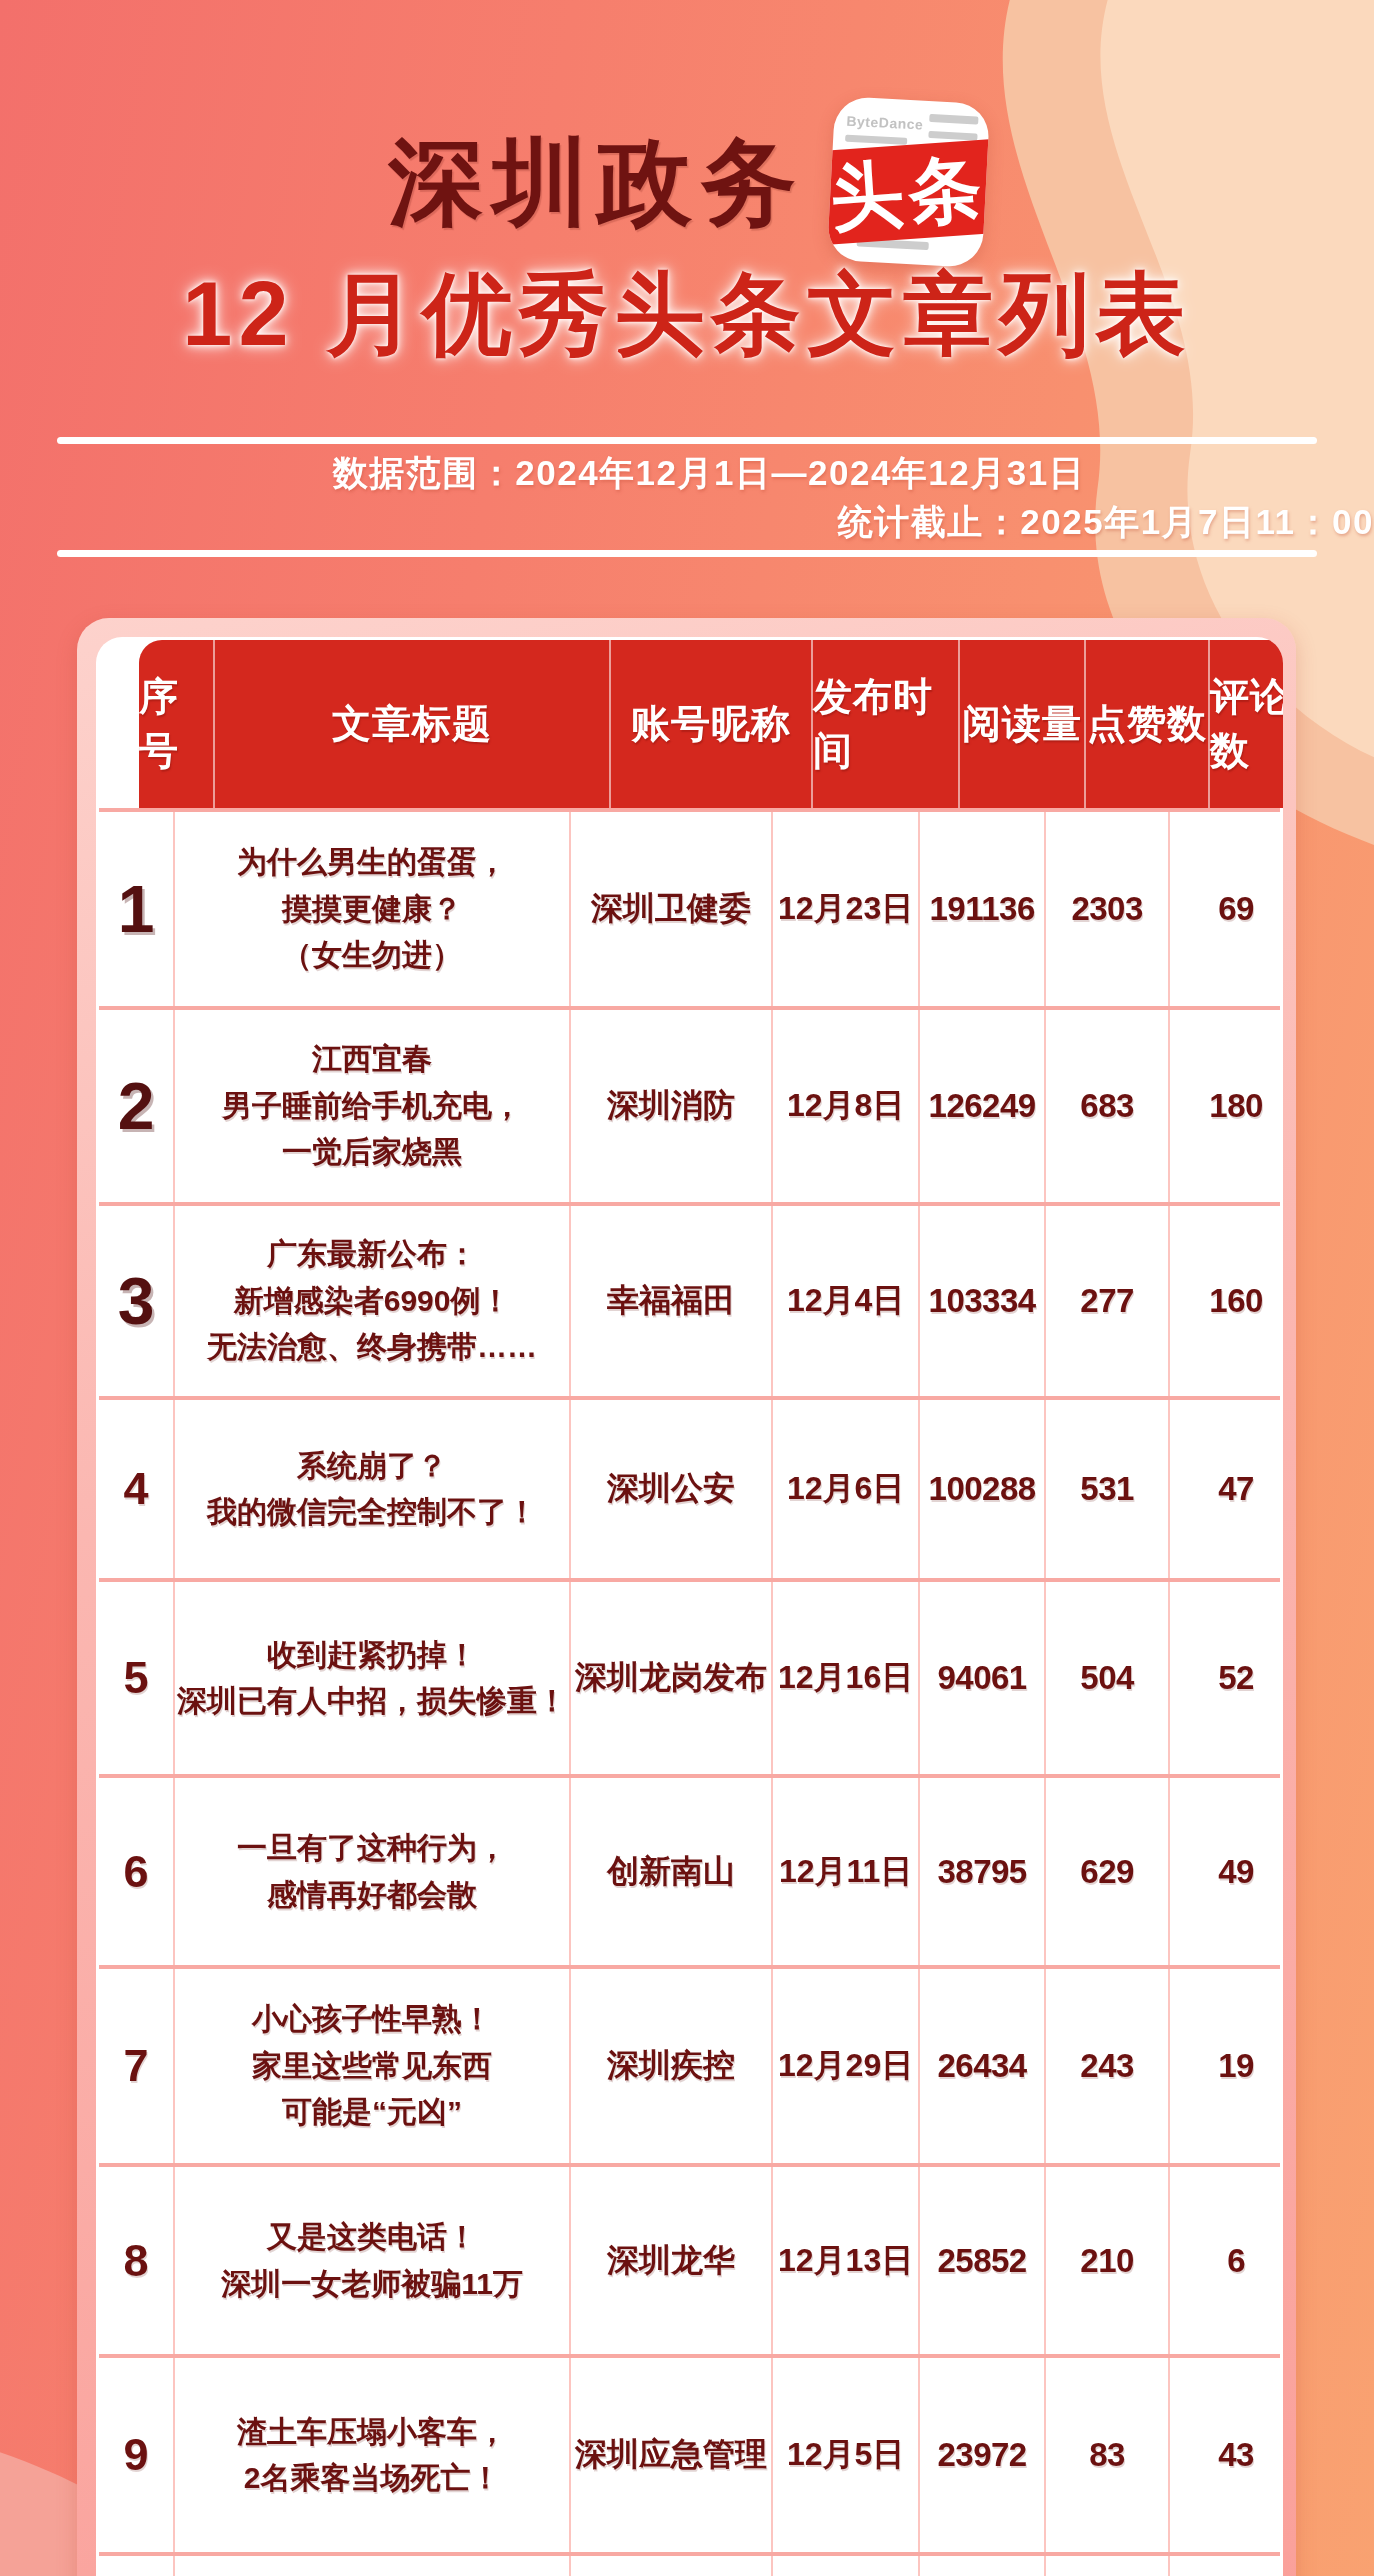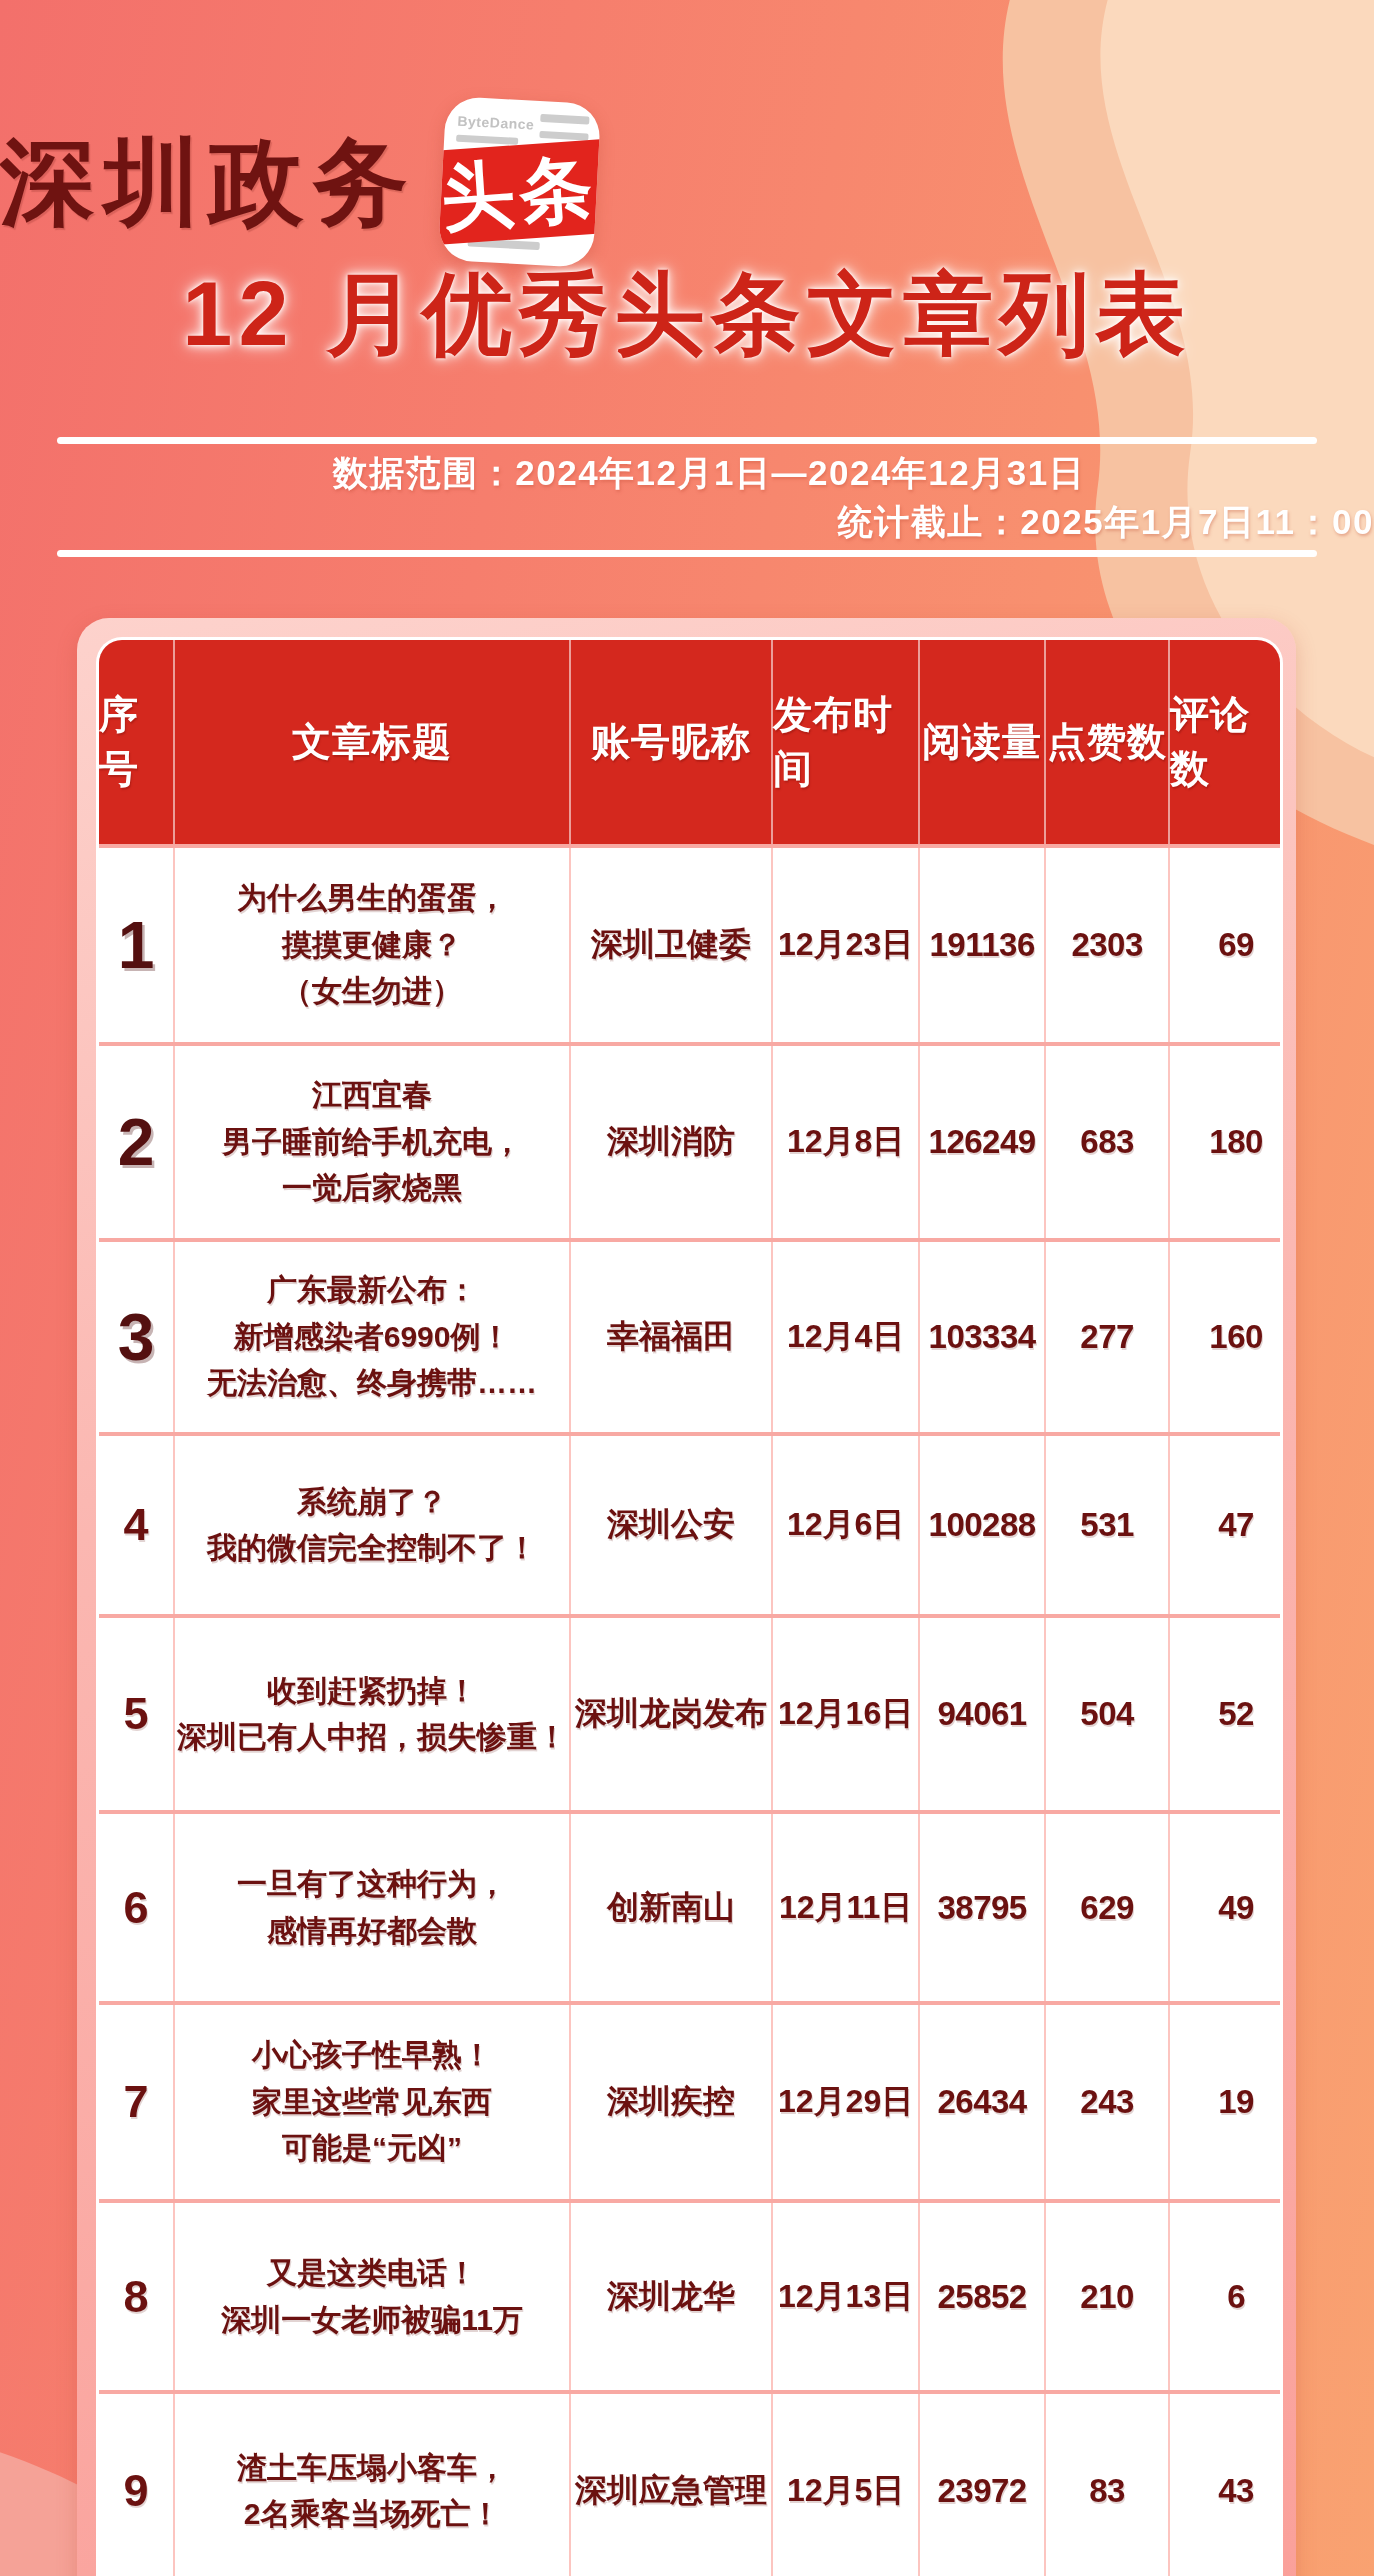--- a/index.html
+++ b/index.html
@@ -3,21 +3,21 @@
 <meta charset="utf-8">
 <style>
   html,body{margin:0;padding:0;}
   *{box-sizing:border-box;}
   body{font-family:"Liberation Sans", sans-serif;}
   .canvas{position:relative;width:1374px;height:3068px;overflow:hidden;
     background:linear-gradient(100deg,#f3706b 0%,#f67e6d 30%,#f8906f 60%,#f9a471 100%);}
   .bg-svg{position:absolute;left:0;top:0;width:1374px;height:3068px;}
 
   
-  .brand-row{position:absolute;top:100px;left:0;right:0;display:flex;align-items:center;gap:25px;}
+  .brand-row{position:absolute;top:100px;left:0;right:0;display:flex;align-items:center;justify-content:center;gap:25px;}
   .brand{font-size:95px;font-weight:900;color:#6f1311;letter-spacing:9.3px;line-height:1;
     text-shadow:1.5px 2.1px 1px rgba(100,15,10,.18);}
   .tt-icon{position:relative;width:155px;height:164px;background:#ffffff;border-radius:34px;
     transform:rotate(3deg);overflow:hidden;box-shadow:0 5.2px 15.5px rgba(180,60,40,.25);flex:0 0 auto;}
   .tt-byte{position:absolute;top:15.5px;left:12.4px;font-size:14px;font-weight:700;color:#c2c2c2;letter-spacing:0.5px;}
   .tt-bar{position:absolute;background:#cdcdcd;border-radius:2.1px;}
   .tt-bar.b1{top:13.4px;right:11.3px;width:49px;height:7.2px;}
   .tt-bar.b2{top:30px;right:11.3px;width:49px;height:7.2px;}
   .tt-bar.b3{top:46px;right:11.3px;width:31px;height:7.2px;}
   .tt-bar.b4{top:38px;left:12.4px;width:62px;height:6.7px;}
@@ -40,21 +40,21 @@
   .info-line.l1{top:455px;padding-left:44px;}
   .info-line.l2{top:504px;text-align:right;}
 
   
   .card{position:absolute;left:77px;top:618px;width:1219px;height:2159px;border-radius:32px;
     background:linear-gradient(168deg,#fdd2cc 0%,#fbb7b1 38%,#fa9d97 100%);
     box-shadow:0 7.2px 20.6px rgba(190,70,50,.25);}
   .table{position:absolute;left:96px;top:637px;width:1187px;height:2121px;background:#ffffff;
     border-radius:26px;overflow:hidden;padding:3.1px;}
   .thead,.t-row{display:grid;grid-template-columns:76px 396px 202px 147px 126px 124px 108px;width:100%;}
-  .thead{height:204px;background:#d4281e;border-radius:23px 23px 0 0;}
+  .thead{height:168px;background:#d4281e;border-radius:23px 23px 0 0;margin-left:40px;}
   .thead > div{display:flex;align-items:center;justify-content:center;
     font-family:"Liberation Serif", serif;font-size:39px;font-weight:700;color:#ffffff;
     letter-spacing:1px;border-right:2.1px solid rgba(255,255,255,.55);
     text-shadow:1px 1.5px 1.5px rgba(120,15,10,.35);}
   .thead > div:last-child{border-right:none;}
   .t-row{border-top:4.6px solid #f8a9a3;}
   .t-row > div{display:flex;align-items:center;justify-content:center;text-align:center;
     border-right:2.1px solid #fcc5c0;color:#6b1110;
     text-shadow:1px 1.5px 0.5px rgba(96,14,12,.18);}
   .t-row > div:last-child{border-right:none;margin-left:24px;}

